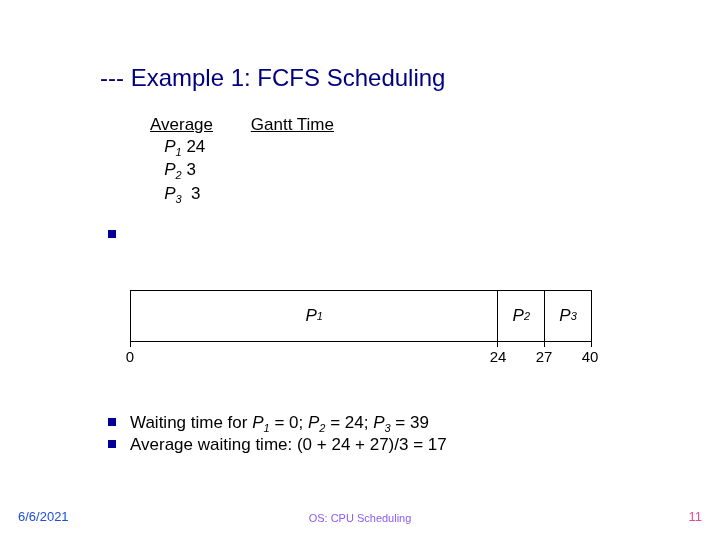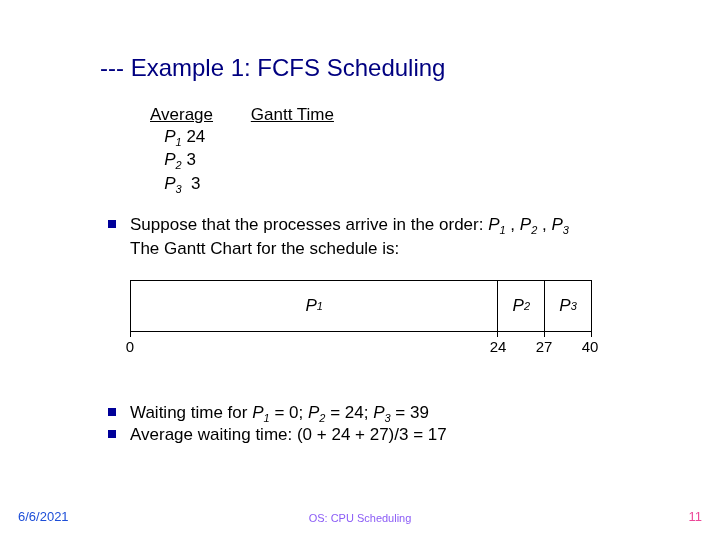--- a/index.html
+++ b/index.html
@@ -10,20 +10,21 @@
     background: #ffffff;
     font-family: Arial, Helvetica, sans-serif;
     color: #000;
     position: relative;
     overflow: hidden;
   }
   .slide {
     position: absolute;
     inset: 0;
     padding: 0;
+    margin-top: 10px;
   }
   .title {
     position: absolute;
     top: 54px;
     left: 100px;
     font-size: 24px;
     color: #000080;
     font-weight: normal;
   }
   .process-table {
@@ -126,24 +127,20 @@
   <div class="title">--- Example 1: FCFS Scheduling</div>
 
   <div class="process-table">
     <div class="hdr"><span class="underline">Average</span><span>        </span><span class="underline">Gantt Time</span></div>
     <div class="process-row">   <span class="italic">P</span><span class="sub">1</span> <span>24</span></div>
     <div class="process-row">   <span class="italic">P</span><span class="sub">2</span> <span>3</span></div>
     <div class="process-row">   <span class="italic">P</span><span class="sub">3</span>  <span>3</span></div>
   </div>
 
   <div class="bullet" id="b1"></div>
-  <div class="bullet-text" id="t1">
-    <span>Suppose that the processes arrive in the order: </span><span class="italic">P</span><span class="sub">1</span><span> , </span><span class="italic">P</span><span class="sub">2</span><span> , </span><span class="italic">P</span><span class="sub">3</span><br>
-    <span>The Gantt Chart for the schedule is:</span>
-  </div>
 
   <div class="gantt">
     <div class="seg" style="flex:24">
       <span class="italic">P</span>
         <span class="sub">1</span>
       <div class="tick-outer" style="left:-1px"></div>
     </div>
     <div class="seg" style="flex:3">
       <span class="italic">P</span>
         <span class="sub">2</span>

